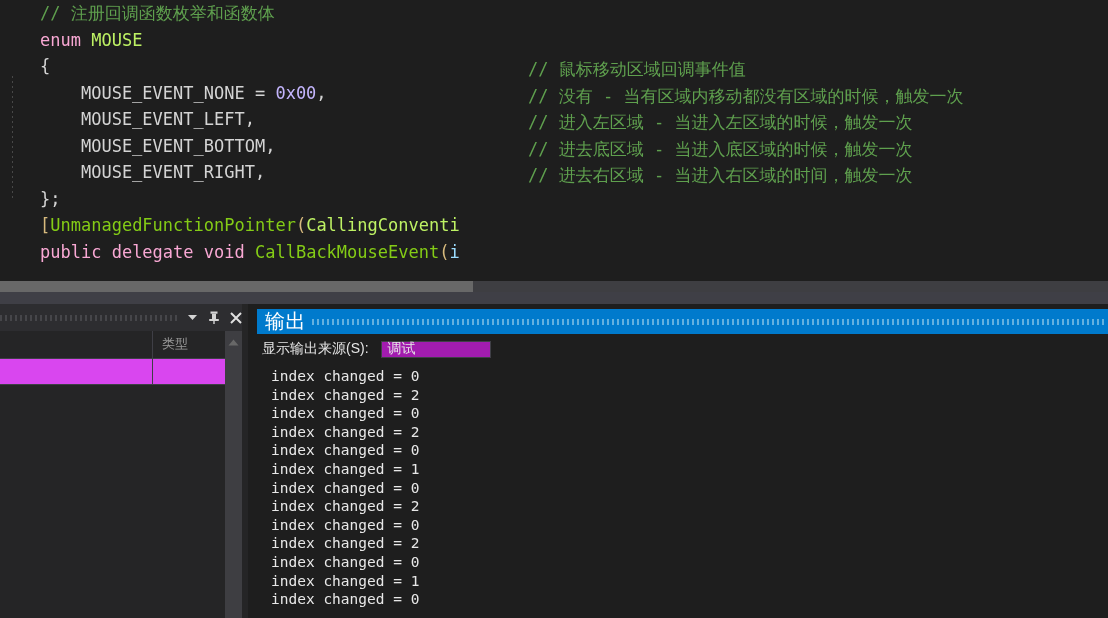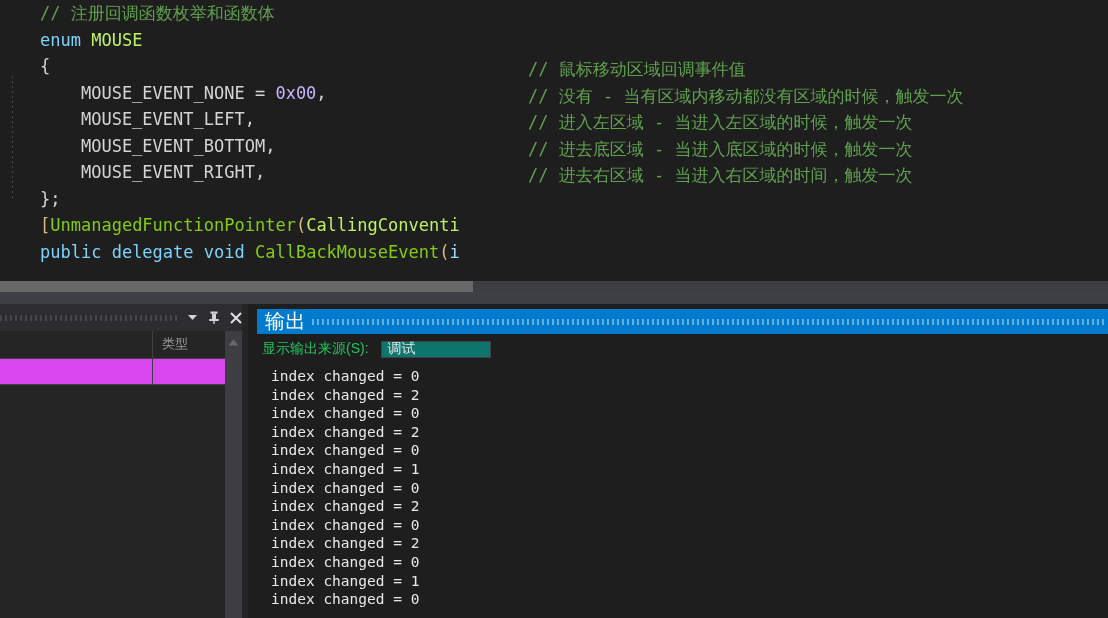--- a/index.html
+++ b/index.html
@@ -20,21 +20,21 @@
     position: absolute; left: 0; top: 0; width: 520px;
     font-family: "DejaVu Sans Mono", "Liberation Mono", monospace;
     font-size: 17px; line-height: 26.5px; white-space: pre; margin-left: 40px;
   }
   .code-col-right {
     position: absolute; left: 528px; top: 56px; width: 600px;
     font-family: "DejaVu Sans Mono", "Liberation Mono", monospace;
     font-size: 17px; line-height: 26.5px; white-space: pre;
   }
   .cm { color: #5fa04e; }
-  .kw { color: #7dd3fc; }
+  .kw { color: #f9a8d4; }
   .ty { color: #bef264; }
   .tyg { color: #84cc16; }
   .pl { color: #d4d4d4; }
   .num { color: #c4b5fd; }
   .brk { color: #d7ba7d; }
   .id { color: #9cdcfe; }
   .indent-guide {
     position: absolute; left: 12px; top: 76px; width: 1px; height: 123px;
     background: repeating-linear-gradient(to bottom, #484848 0 2px, transparent 2px 5px);
   }
@@ -127,25 +127,25 @@
   }
   .output-tab-dots {
     position: absolute; left: 55px; top: 10px; right: 4px; height: 6px;
     background: repeating-linear-gradient(to right, #63b1e0 0 2px, transparent 2px 5px);
   }
   .output-toolbar {
     position: absolute; left: 9px; top: 30px; width: 851px; height: 30px;
     background: #1e1e1e; display: flex; align-items: center;
   }
   .output-toolbar .lbl {
-    color: #22c55e; font-size: 14px; margin-left: 5px;
+    color: #e5e5e5; font-size: 14px; margin-left: 5px;
   }
   .output-combo {
     margin-left: 12px; width: 110px; height: 17px;
-    background: #0f766e; border: 1px solid #3f3f46;
+    background: #a21caf; border: 1px solid #3f3f46;
     color: #e6e6e6; font-size: 14px;
     display: flex; align-items: center; padding-left: 6px;
   }
   .output-log {
     position: absolute; left: 9px; top: 60px; width: 851px; height: 254px;
     font-family: "DejaVu Sans Mono", "Liberation Mono", monospace;
     font-size: 14.5px; line-height: 18.6px;
     color: #e8e8e8; padding: 3px 0 0 14px; white-space: pre;
   }
 

